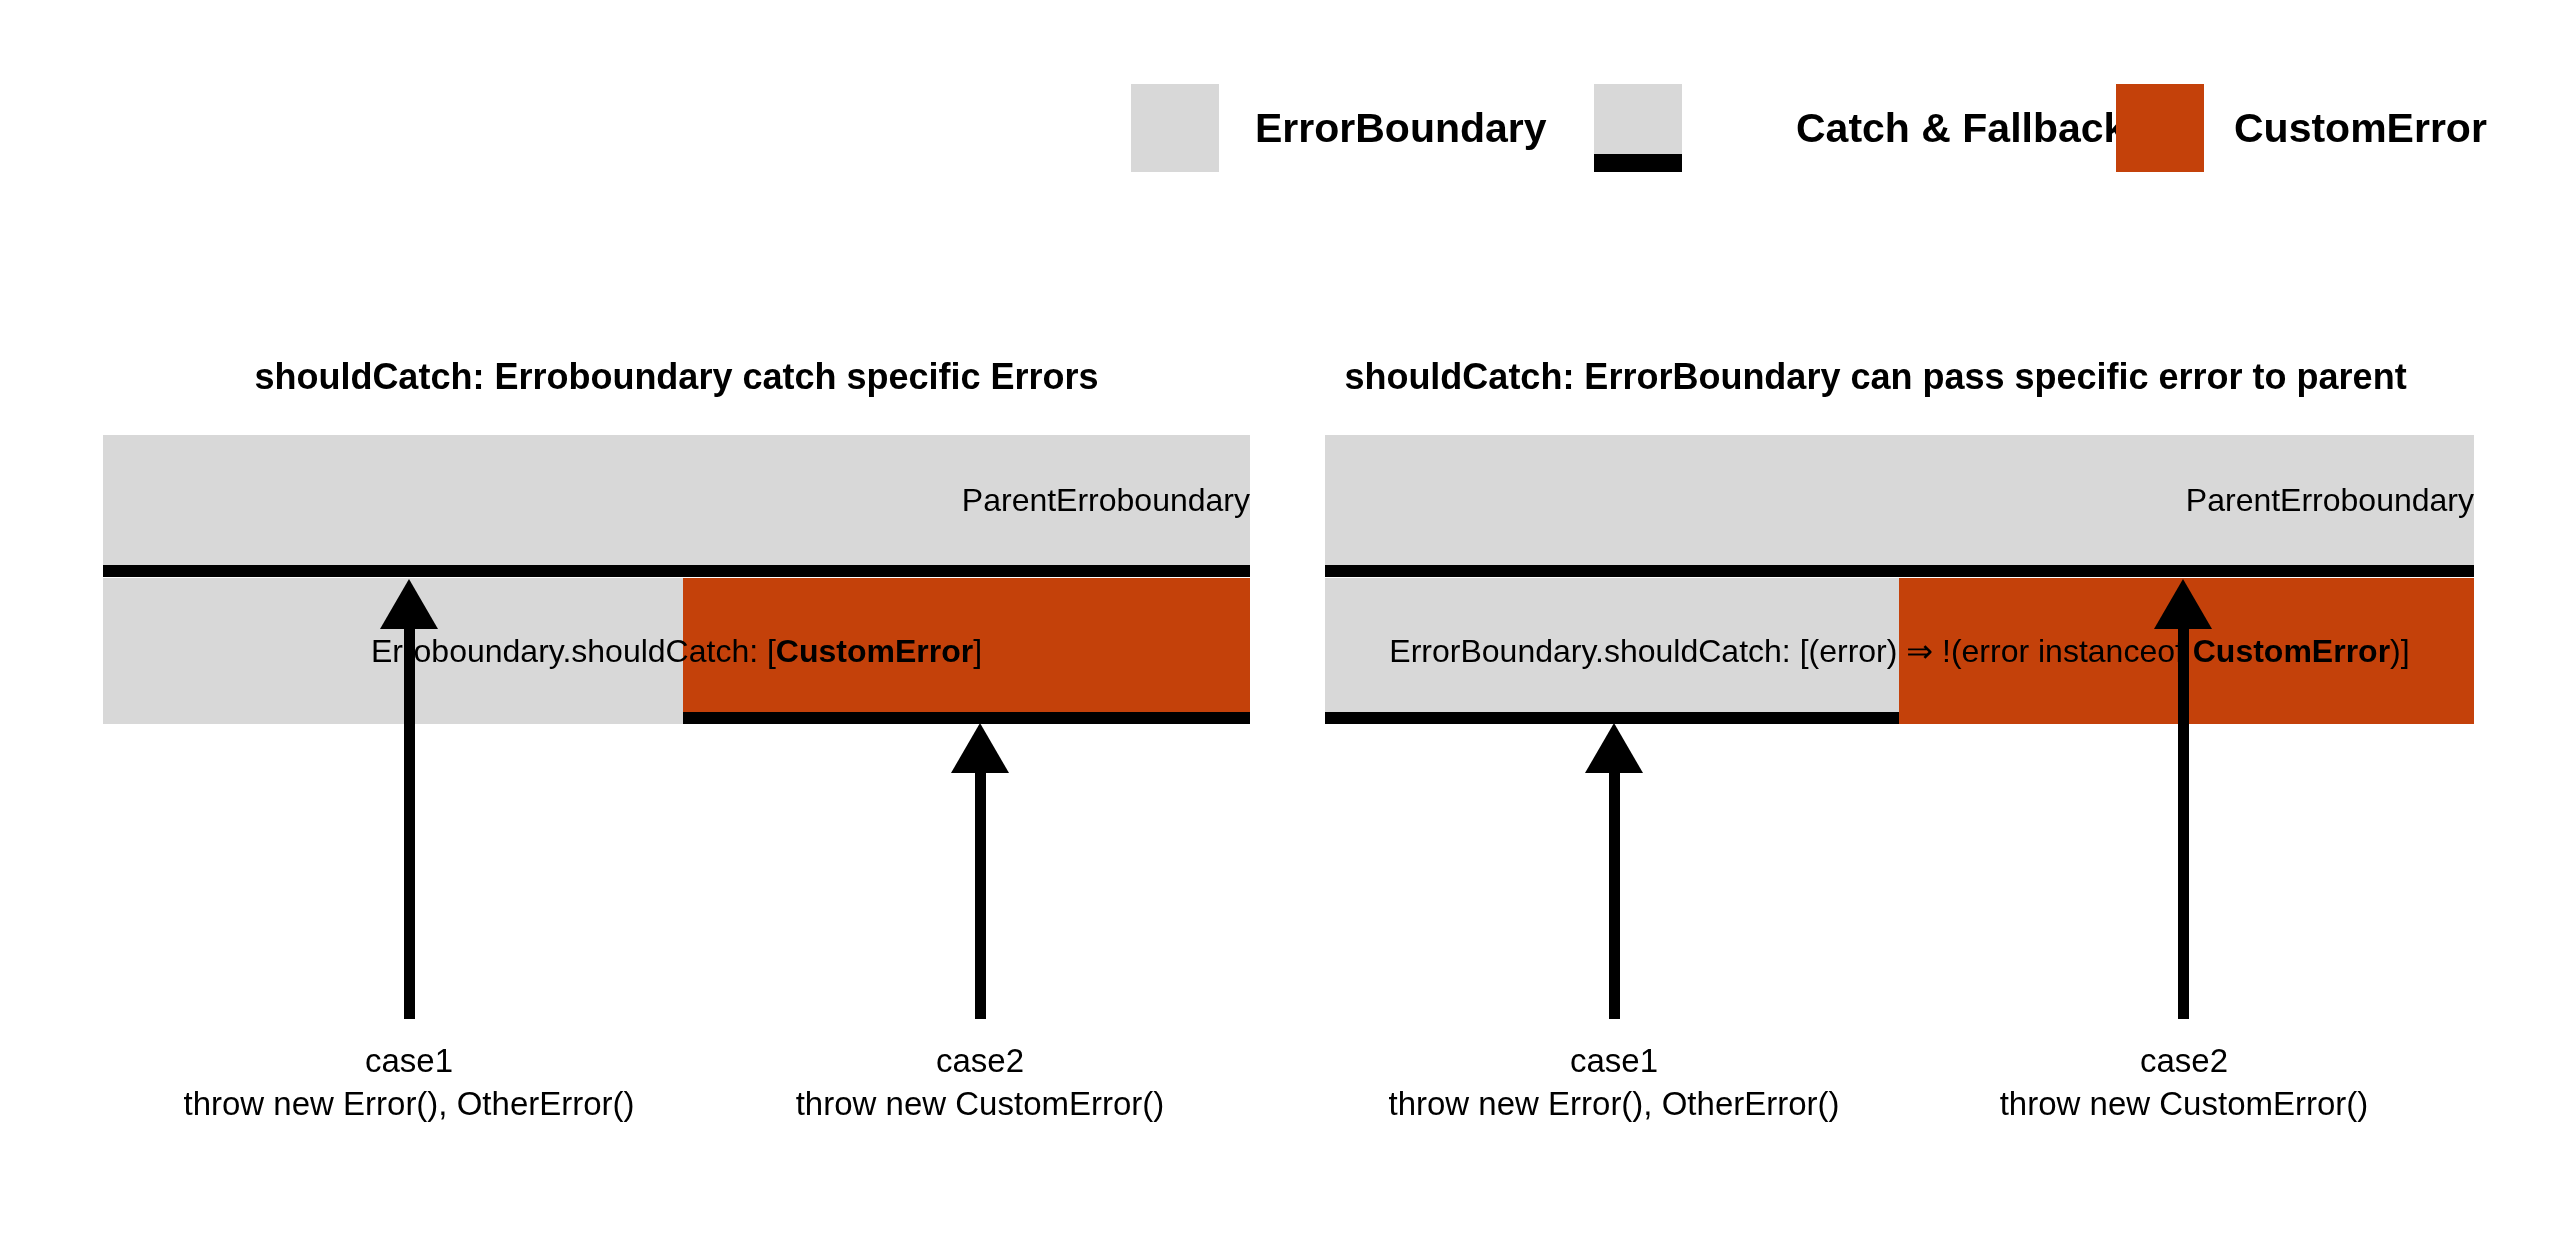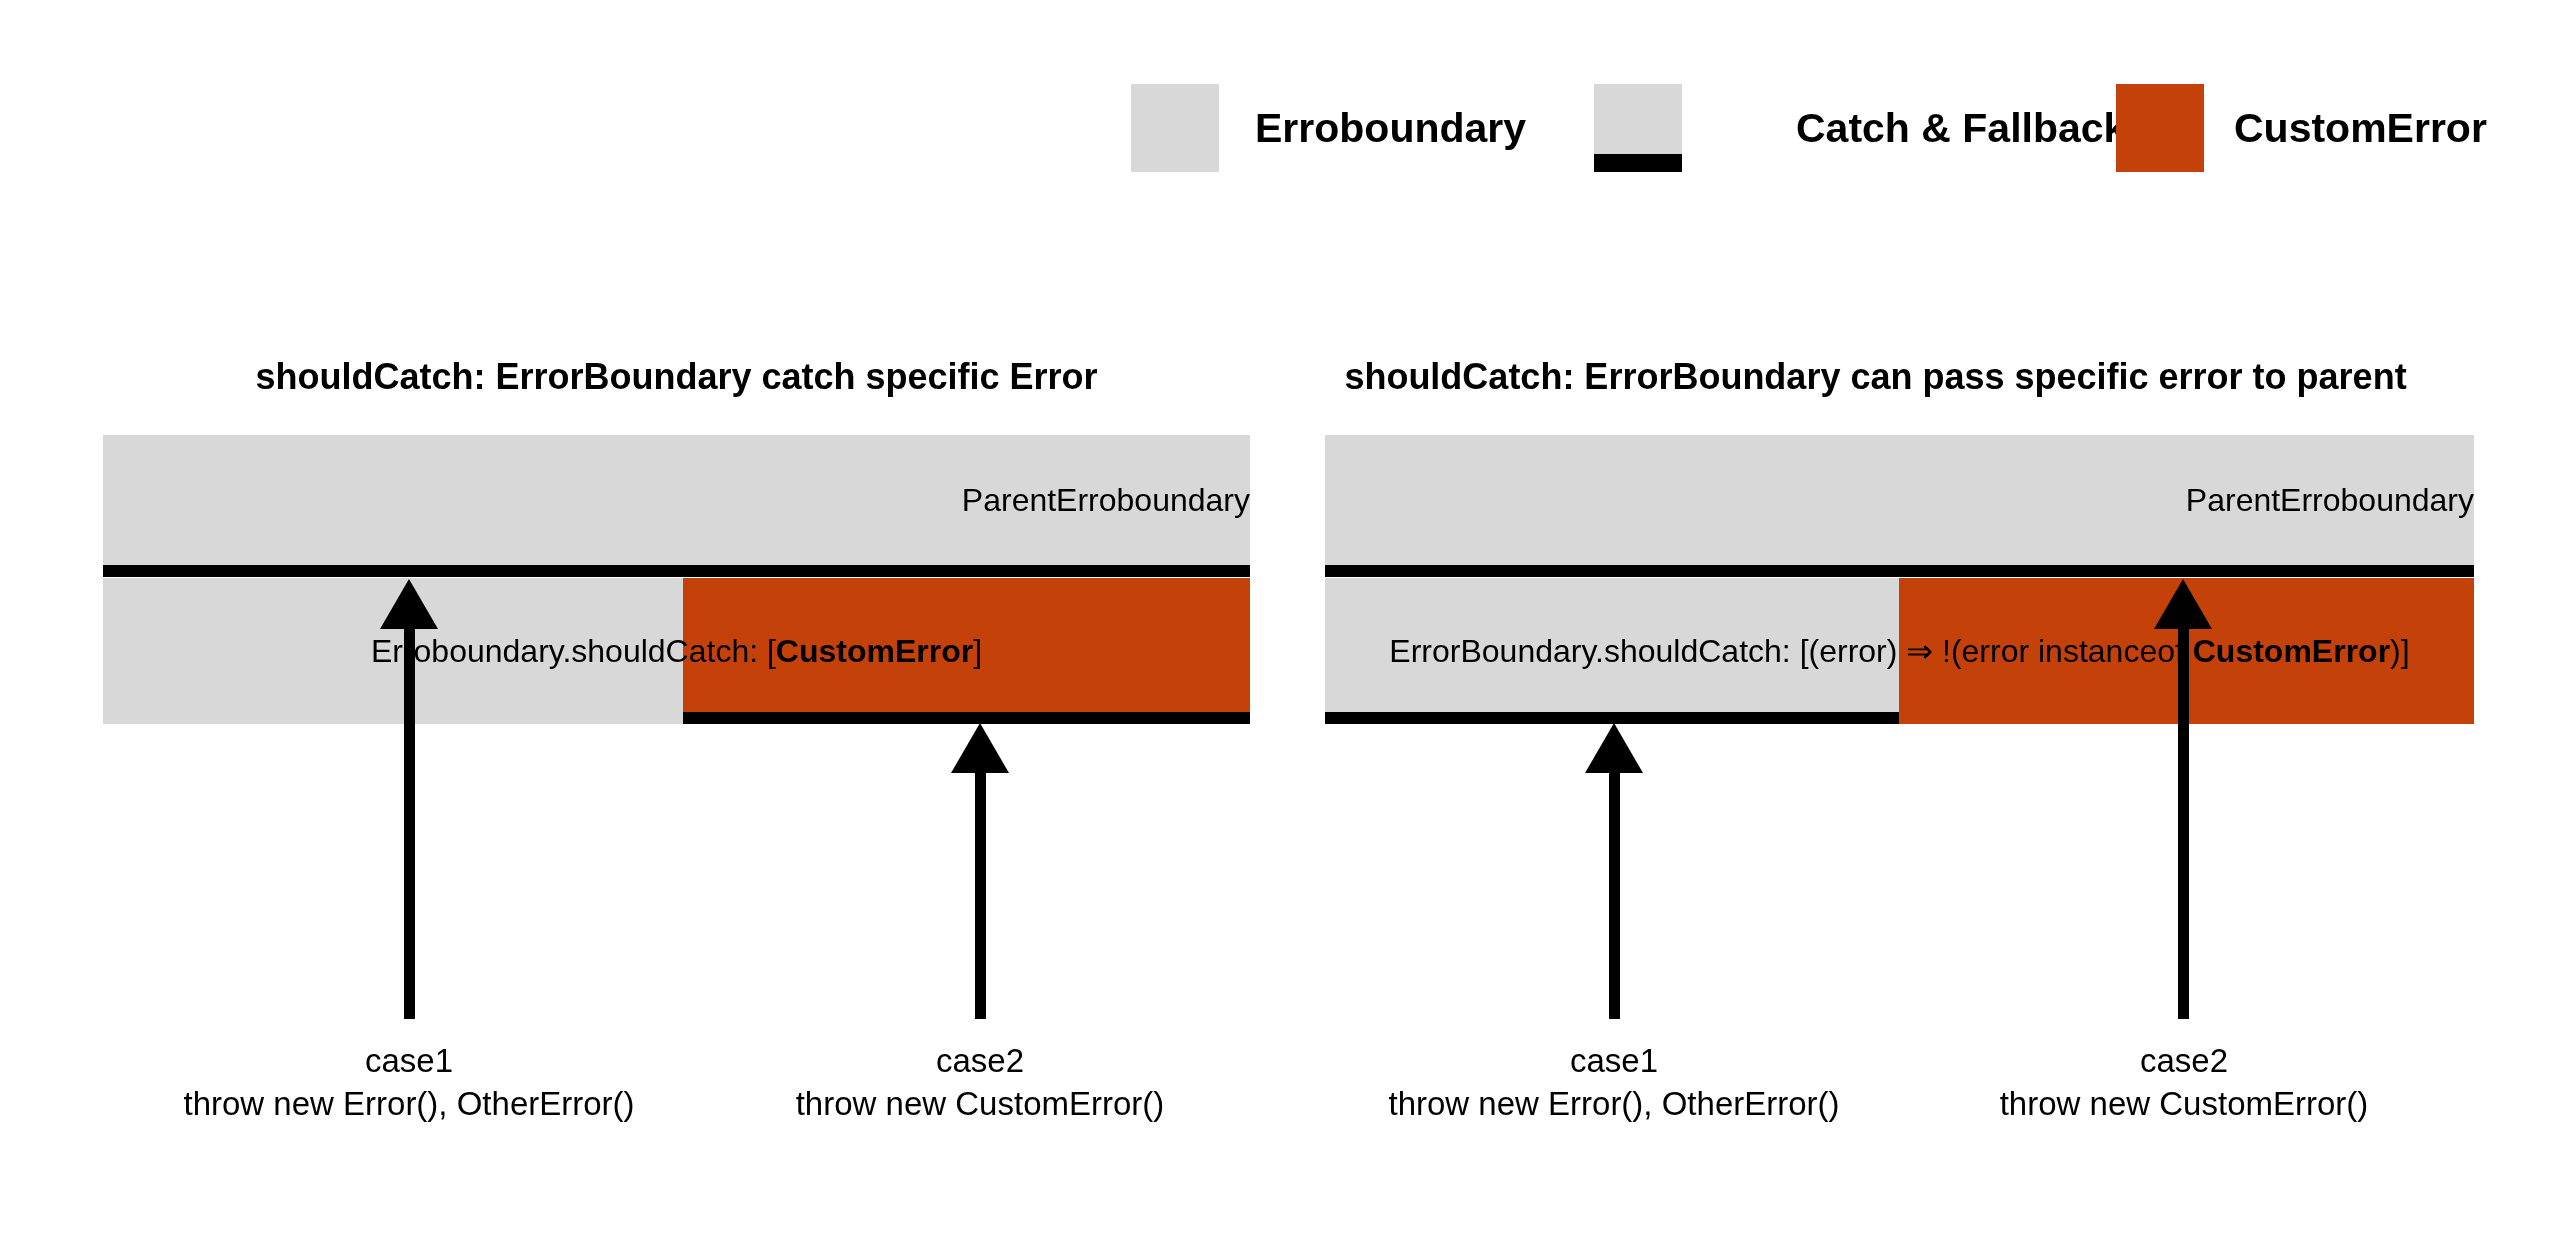--- a/index.html
+++ b/index.html
@@ -82,31 +82,31 @@
   }
   #cl-1{left:54px;}    
   #cl-2{left:625px;}   
   #cl-3{left:1259px;}  
   #cl-4{left:1829px;}  
 </style>
 </head>
 <body>
 
 <div id="sw-eb" class="swatch"></div>
-<div id="ll-eb" class="legend-label">Erroboundary</div>
+<div id="ll-eb" class="legend-label">ErrorBoundary</div>
 
 <div id="sw-cf" class="swatch">
   <div class="underline"></div>
 </div>
 <div id="ll-cf" class="legend-label">Catch &amp; Fallback</div>
 
 <div id="sw-ce" class="swatch"></div>
 <div id="ll-ce" class="legend-label">CustomError</div>
 
-<div id="title-1" class="diagram-title">shouldCatch: ErrorBoundary catch specific Error</div>
+<div id="title-1" class="diagram-title">shouldCatch: Erroboundary catch specific Errors</div>
 
 <div id="parent-1" class="parent-bar">
   <span>ParentErroboundary</span>
 </div>
 
 <div id="child-1" class="child-bar">
   <div class="seg seg-gray"></div>
   <div class="seg seg-orange"></div>
   <div class="child-label"><span>Erroboundary.shouldCatch: [</span><span class="bold">CustomError</span><span>]</span></div>
 </div>

